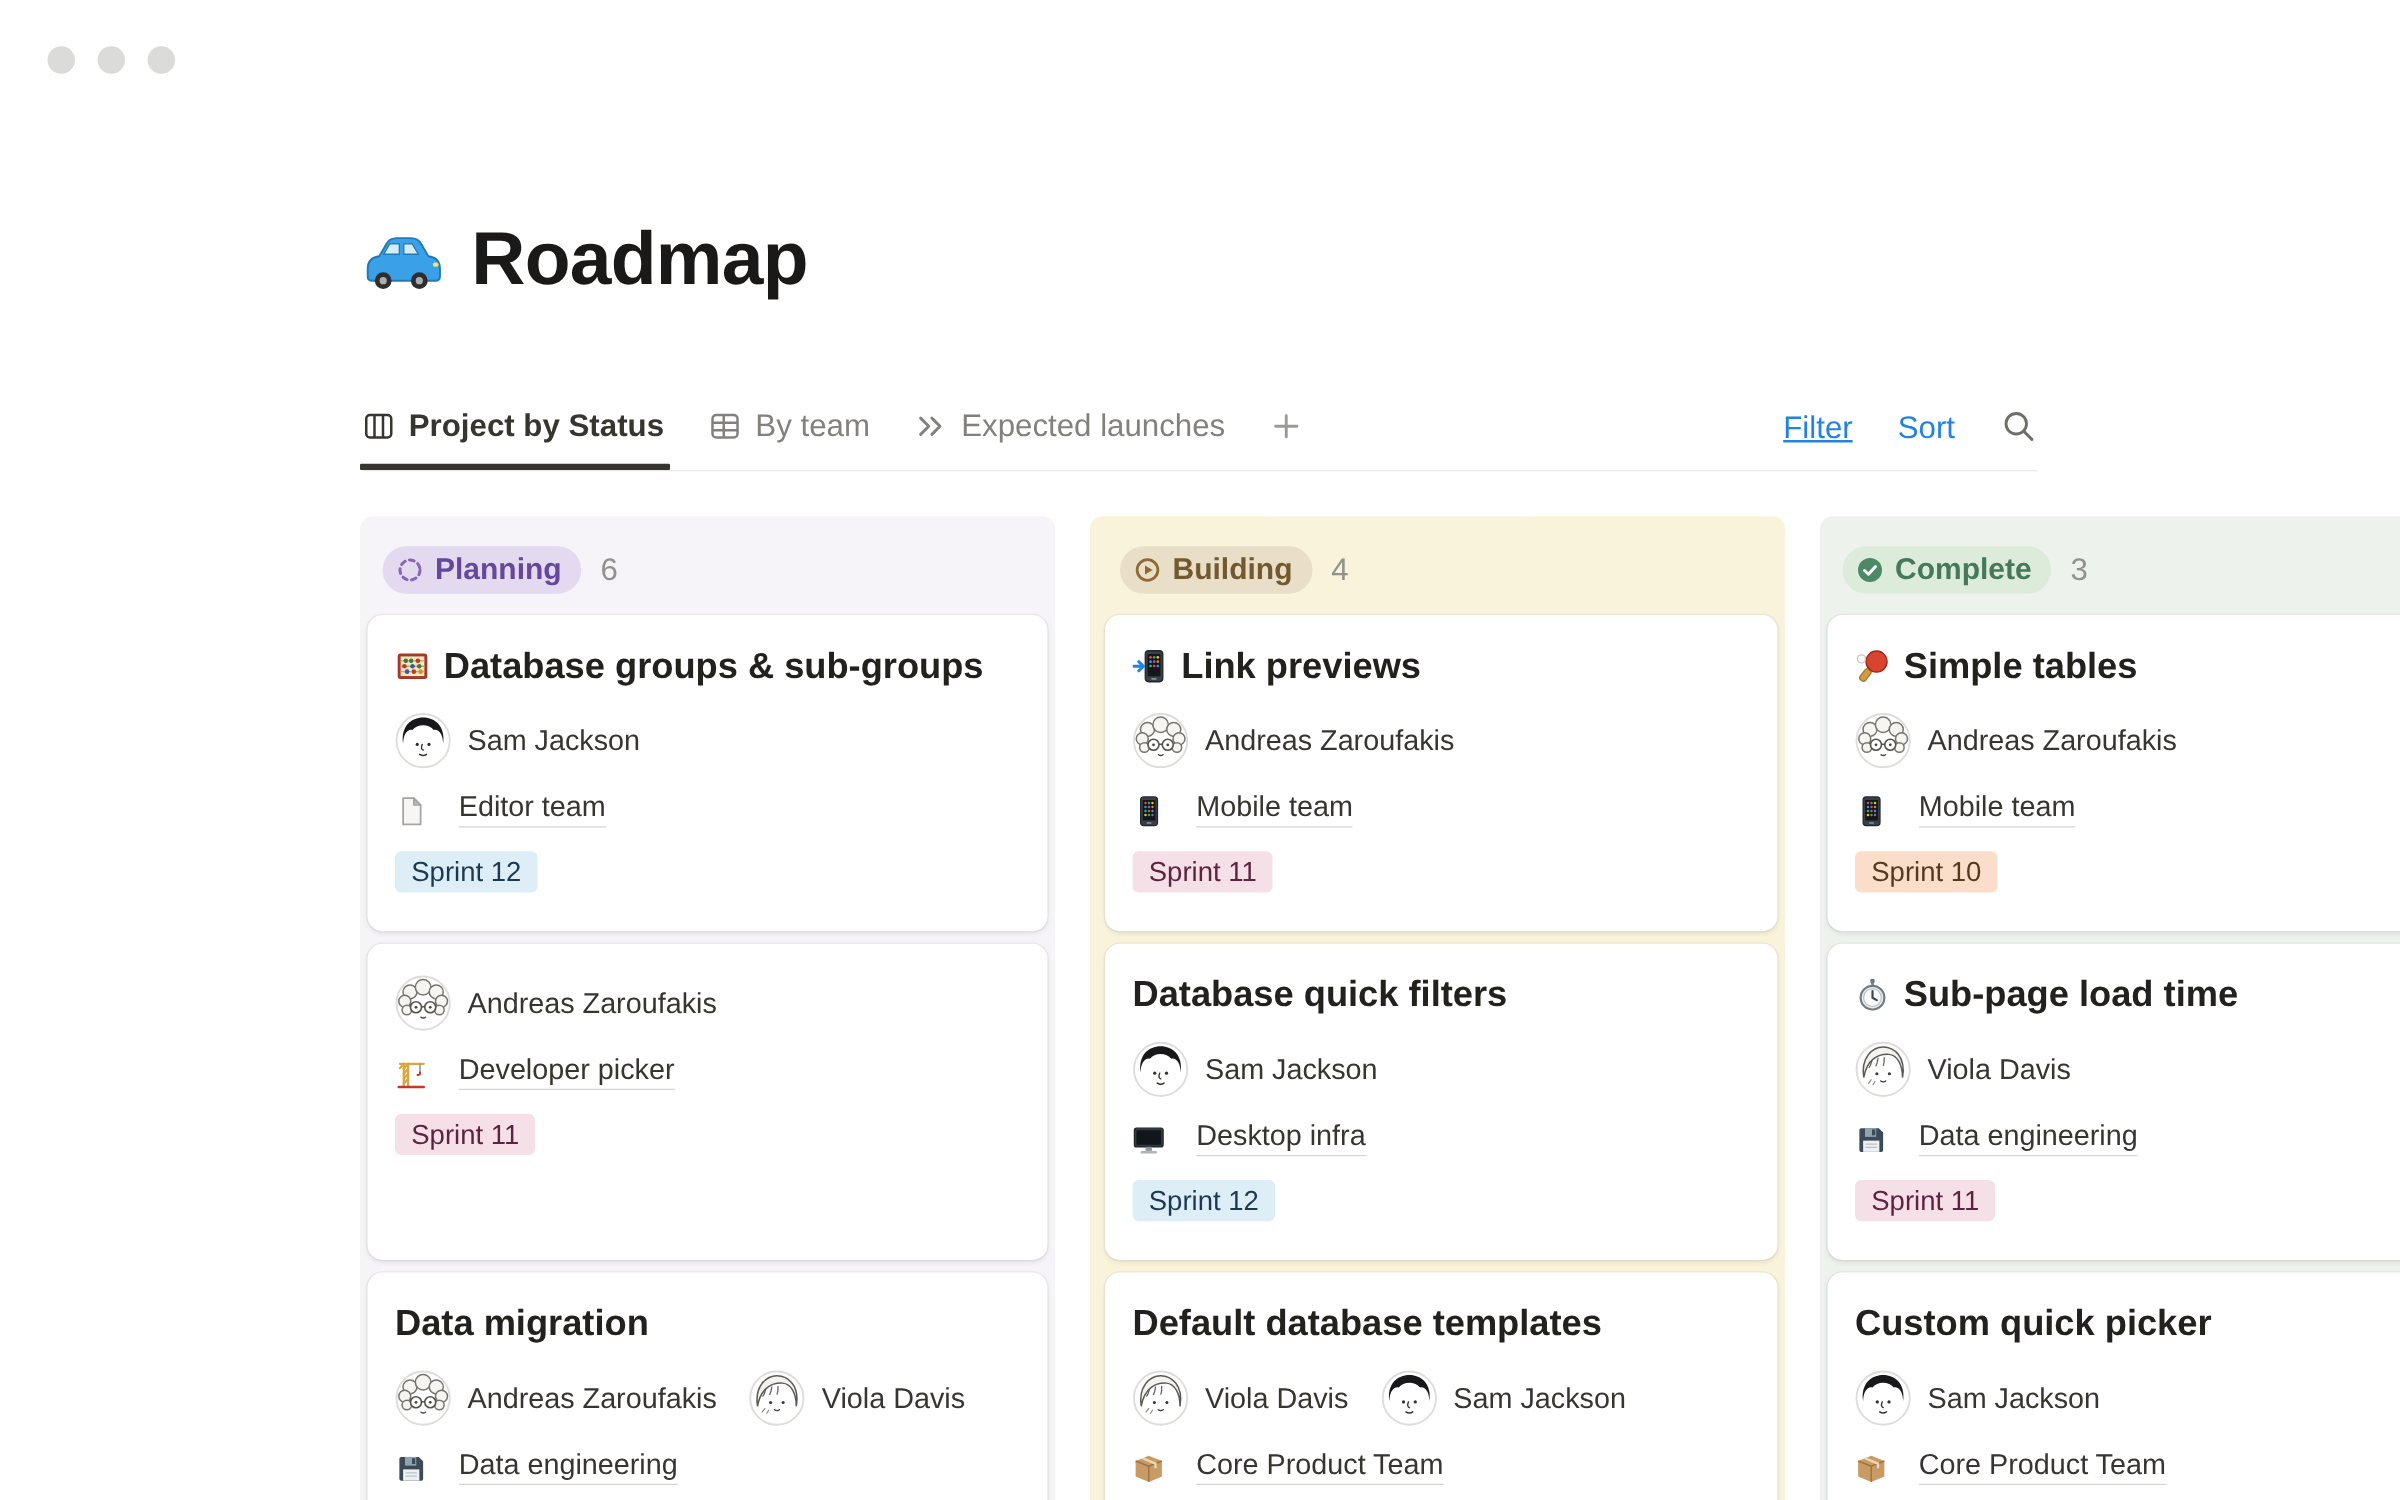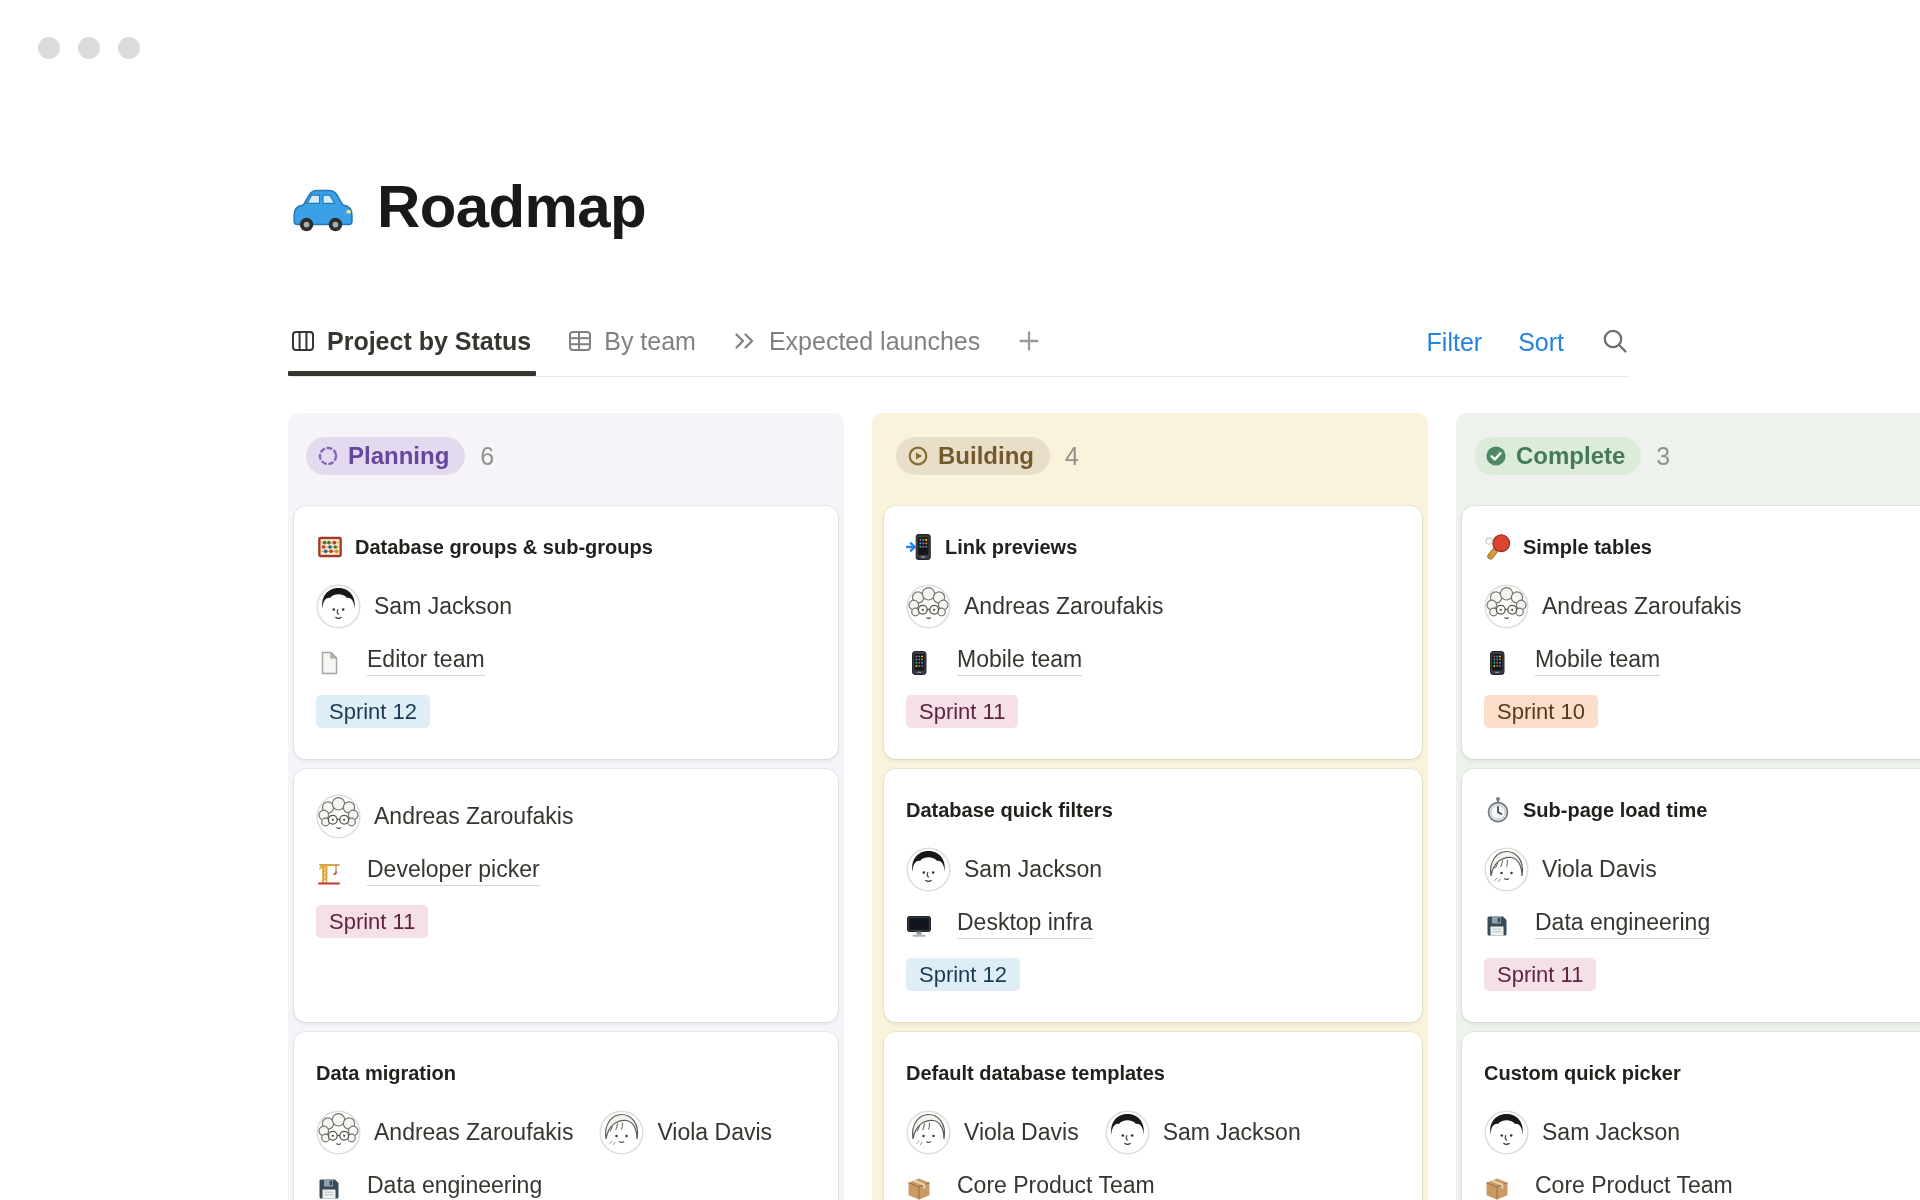--- a/index.html
+++ b/index.html
@@ -32,32 +32,32 @@
   .plus-icon svg{width:100%;height:100%}
   .tabs-right{display:flex;gap:36px;align-items:flex-start;padding-top:3px}
   .link-btn{font-size:25px;font-weight:500;cursor:pointer;line-height:30px}
   .search-icon{width:30px;height:30px;display:inline-block;margin-top:-1px;cursor:pointer}
   .search-icon svg{width:100%;height:100%}
 
   
   .board{position:absolute;left:288px;top:413px;display:flex;gap:28px}
   .column{width:556px;flex:none;height:787px;border-radius:10px 10px 0 0;overflow:hidden;
     box-sizing:border-box;padding:24px 6px 0}
-  .col-header{display:flex;align-items:center;gap:15px;padding:0 12px;margin-bottom:31px}
+  .col-header{display:flex;align-items:center;gap:15px;padding:0 12px;margin-bottom:17px}
   .status-pill{display:inline-flex;align-items:center;gap:9px;height:38px;padding:0 16px 0 11px;
     border-radius:19px;font-size:24px;font-weight:600;cursor:pointer}
   .pill-icon{width:22px;height:22px;display:inline-block;flex:none}
   .pill-icon svg{width:100%;height:100%}
   .col-count{font-size:25px;color:#91918E}
 
   .cards{display:flex;flex-direction:column;gap:10px}
   .card{background:#fff;border-radius:12px;flex:none;height:253px;box-sizing:border-box;
     padding:25px 22px 0;cursor:pointer;
     box-shadow:0 0 0 1px rgba(15,15,15,0.05), 0 2px 4px rgba(15,15,15,0.07)}
-  .card-title{display:flex;align-items:center;gap:11px;font-size:20px;font-weight:600;color:#22211D;
+  .card-title{display:flex;align-items:center;gap:11px;font-size:29px;font-weight:600;color:#22211D;
     line-height:32px;margin-bottom:21px;white-space:nowrap}
   .title-emoji{width:28px;height:28px;display:inline-block;flex:none}
   .title-emoji svg{width:100%;height:100%}
   .assignees{display:flex;align-items:center;gap:26px;margin-bottom:17px}
   .assignee{display:flex;align-items:center;gap:13px;font-size:23px;color:#37352F;white-space:nowrap}
   .avatar{width:45px;height:45px;flex:none;display:inline-block}
   .avatar svg{width:100%;height:100%}
   .team-row{display:flex;align-items:flex-end;gap:25px;margin-bottom:19px;font-size:23px;color:#37352F}
   .team-emoji{width:26px;height:26px;display:inline-block;flex:none}
   .team-emoji svg{width:100%;height:100%}
@@ -111,21 +111,21 @@
             <path d="M4.5 6.5 L11 13 L4.5 19.5"></path>
             <path d="M13.5 6.5 L20 13 L13.5 19.5"></path>
           </svg></span>
         <span>Expected launches</span>
       </div>
       <span class="plus-icon"><svg viewBox="0 0 26 26" fill="none" stroke="#9B9A97" stroke-width="2.3" stroke-linecap="round">
           <path d="M13 4.5 V21.5 M4.5 13 H21.5"></path>
         </svg></span>
     </div>
   <div class="tabs-right">
-    <span class="link-btn" style="color: rgb(35, 131, 226);">Filter</span>
+    <span class="link-btn" style="color: rgb(35, 131, 226); text-decoration: underline;">Filter</span>
     <span class="link-btn" style="color: rgb(35, 131, 226);">Sort</span>
     <span class="search-icon" id="search-btn"><svg viewBox="0 0 30 30" fill="none" stroke="#6F6E69" stroke-width="2.3" stroke-linecap="round">
           <circle cx="13" cy="13" r="8.2"></circle>
           <line x1="19.3" y1="19.3" x2="25.5" y2="25.5"></line>
         </svg></span>
   </div>
 </div>
 
 <div class="board" id="board">
     <div class="column" style="background: rgb(246, 243, 249);">

